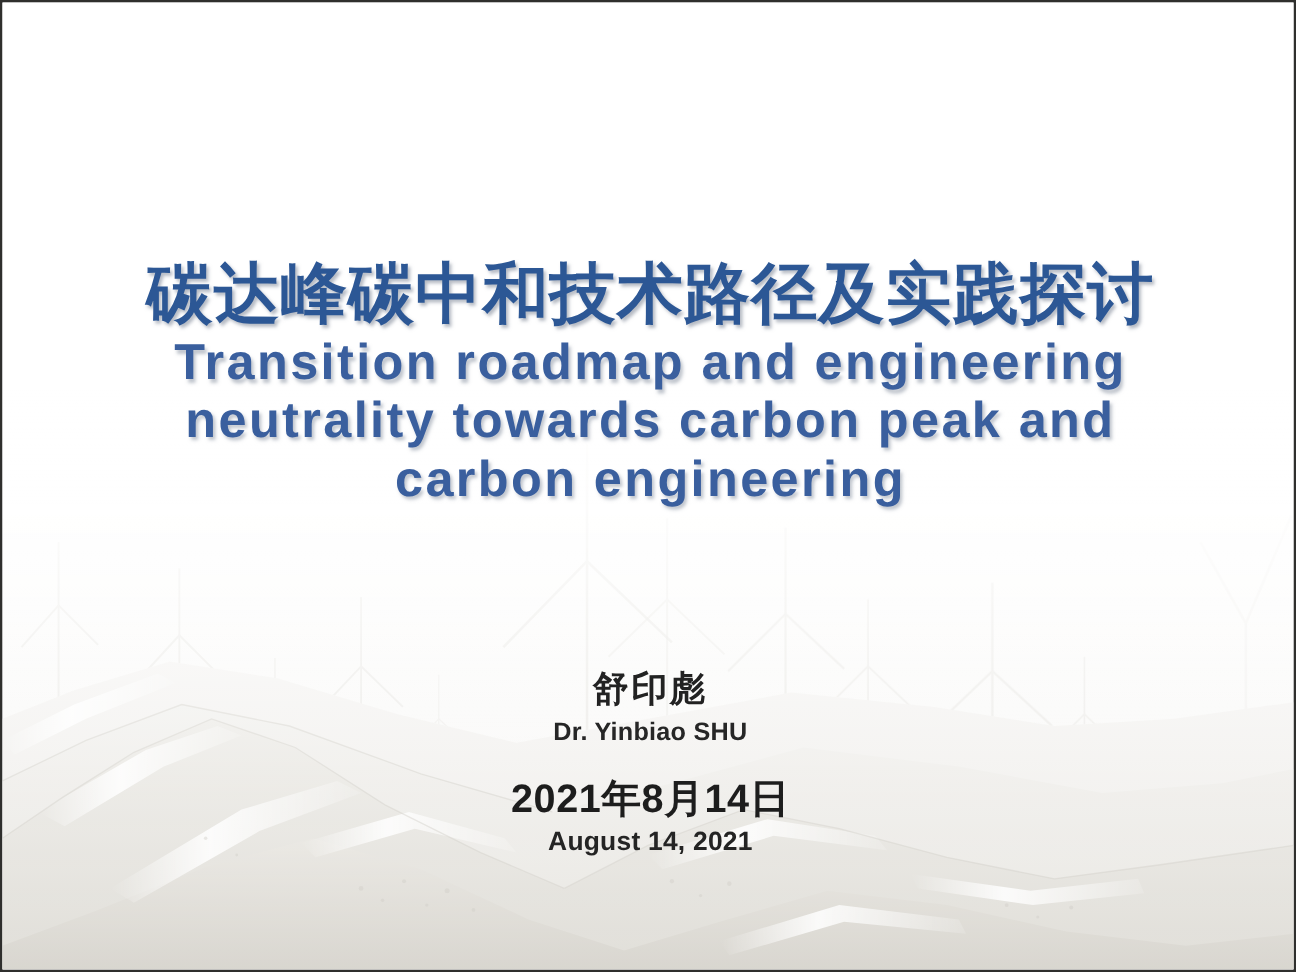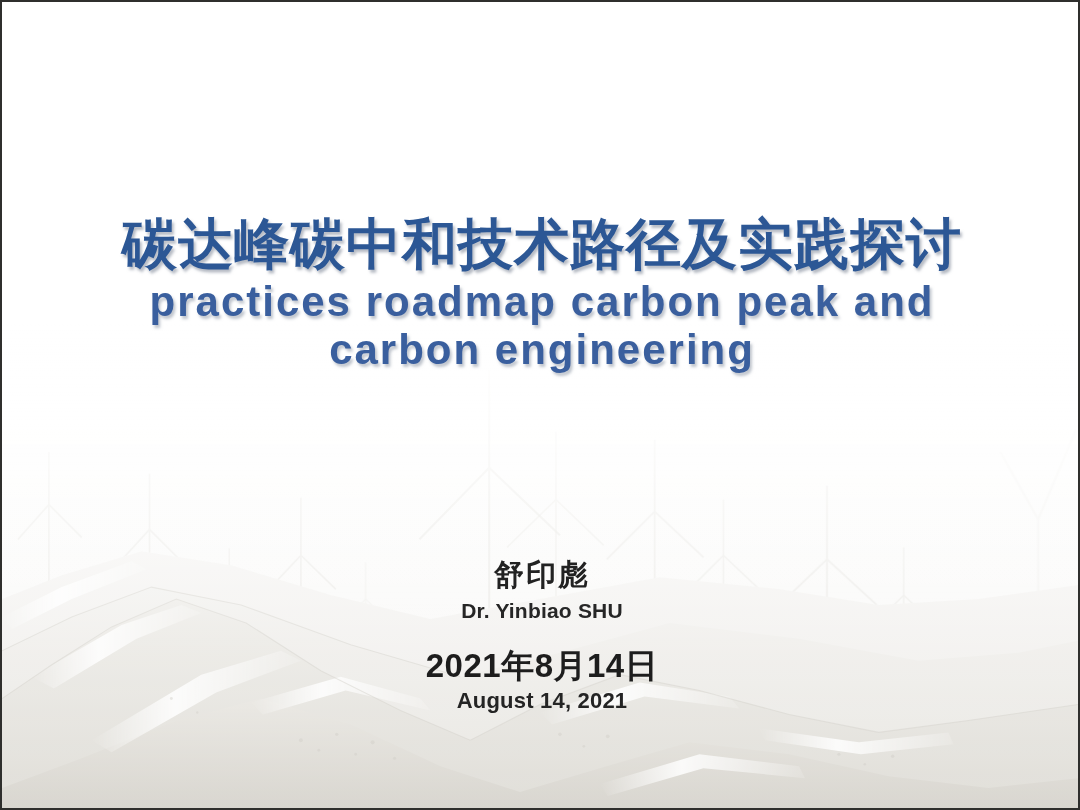--- a/index.html
+++ b/index.html
@@ -313,21 +313,22 @@
       </g>
     </svg>
     <div class="bg-haze"></div>
   </div>
 
   <div class="content">
 
     <div class="title-block">
       <div class="title-cn">碳达峰碳中和技术路径及实践探讨</div>
       <div class="title-en">
-        <div>practices roadmap carbon peak and</div>
+        <div>Transition roadmap and engineering</div>
+        <div>neutrality towards carbon peak and</div>
         <div>carbon engineering</div>
       </div>
     </div>
 
     <div class="byline-block">
       <div class="author-cn">舒印彪</div>
       <div class="author-en">Dr. Yinbiao SHU</div>
     </div>
 
     <div class="date-block">

